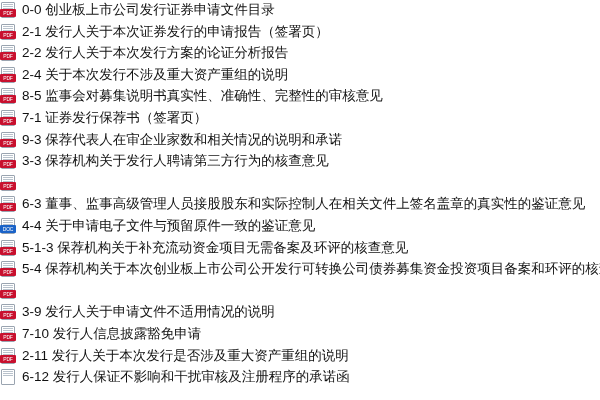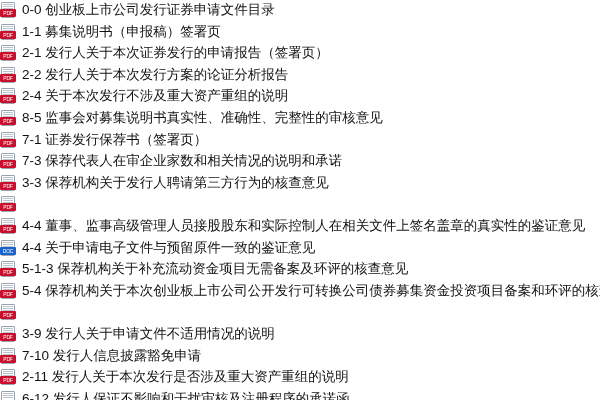--- a/index.html
+++ b/index.html
@@ -106,33 +106,20 @@
       <span class="file-icon">
         <span class="page"></span>
         <span class="lines">
           <i></i>
           <i></i>
           <i></i>
         </span>
         <span class="bar" style="background: rgb(200, 16, 46);"></span>
         <span class="label">PDF</span>
       </span>
-      <span class="file-name">1-1 募集说明书（申报稿）签署页</span>
-    </div>
-    <div class="file-row">
-      <span class="file-icon">
-        <span class="page"></span>
-        <span class="lines">
-          <i></i>
-          <i></i>
-          <i></i>
-        </span>
-        <span class="bar" style="background: rgb(200, 16, 46);"></span>
-        <span class="label">PDF</span>
-      </span>
       <span class="file-name">2-1 发行人关于本次证券发行的申请报告（签署页）</span>
     </div>
     <div class="file-row">
       <span class="file-icon">
         <span class="page"></span>
         <span class="lines">
           <i></i>
           <i></i>
           <i></i>
         </span>
@@ -184,21 +171,21 @@
       <span class="file-icon">
         <span class="page"></span>
         <span class="lines">
           <i></i>
           <i></i>
           <i></i>
         </span>
         <span class="bar" style="background: rgb(200, 16, 46);"></span>
         <span class="label">PDF</span>
       </span>
-      <span class="file-name">7-3 保荐代表人在审企业家数和相关情况的说明和承诺</span>
+      <span class="file-name">9-3 保荐代表人在审企业家数和相关情况的说明和承诺</span>
     </div>
     <div class="file-row">
       <span class="file-icon">
         <span class="page"></span>
         <span class="lines">
           <i></i>
           <i></i>
           <i></i>
         </span>
         <span class="bar" style="background: rgb(200, 16, 46);"></span>
@@ -222,21 +209,21 @@
       <span class="file-icon">
         <span class="page"></span>
         <span class="lines">
           <i></i>
           <i></i>
           <i></i>
         </span>
         <span class="bar" style="background: rgb(200, 16, 46);"></span>
         <span class="label">PDF</span>
       </span>
-      <span class="file-name">4-4 董事、监事高级管理人员接股股东和实际控制人在相关文件上签名盖章的真实性的鉴证意见</span>
+      <span class="file-name">6-3 董事、监事高级管理人员接股股东和实际控制人在相关文件上签名盖章的真实性的鉴证意见</span>
     </div>
     <div class="file-row">
       <span class="file-icon">
         <span class="page"></span>
         <span class="lines">
           <i></i>
           <i></i>
           <i></i>
         </span>
         <span class="bar" style="background: rgb(26, 99, 200);"></span>

